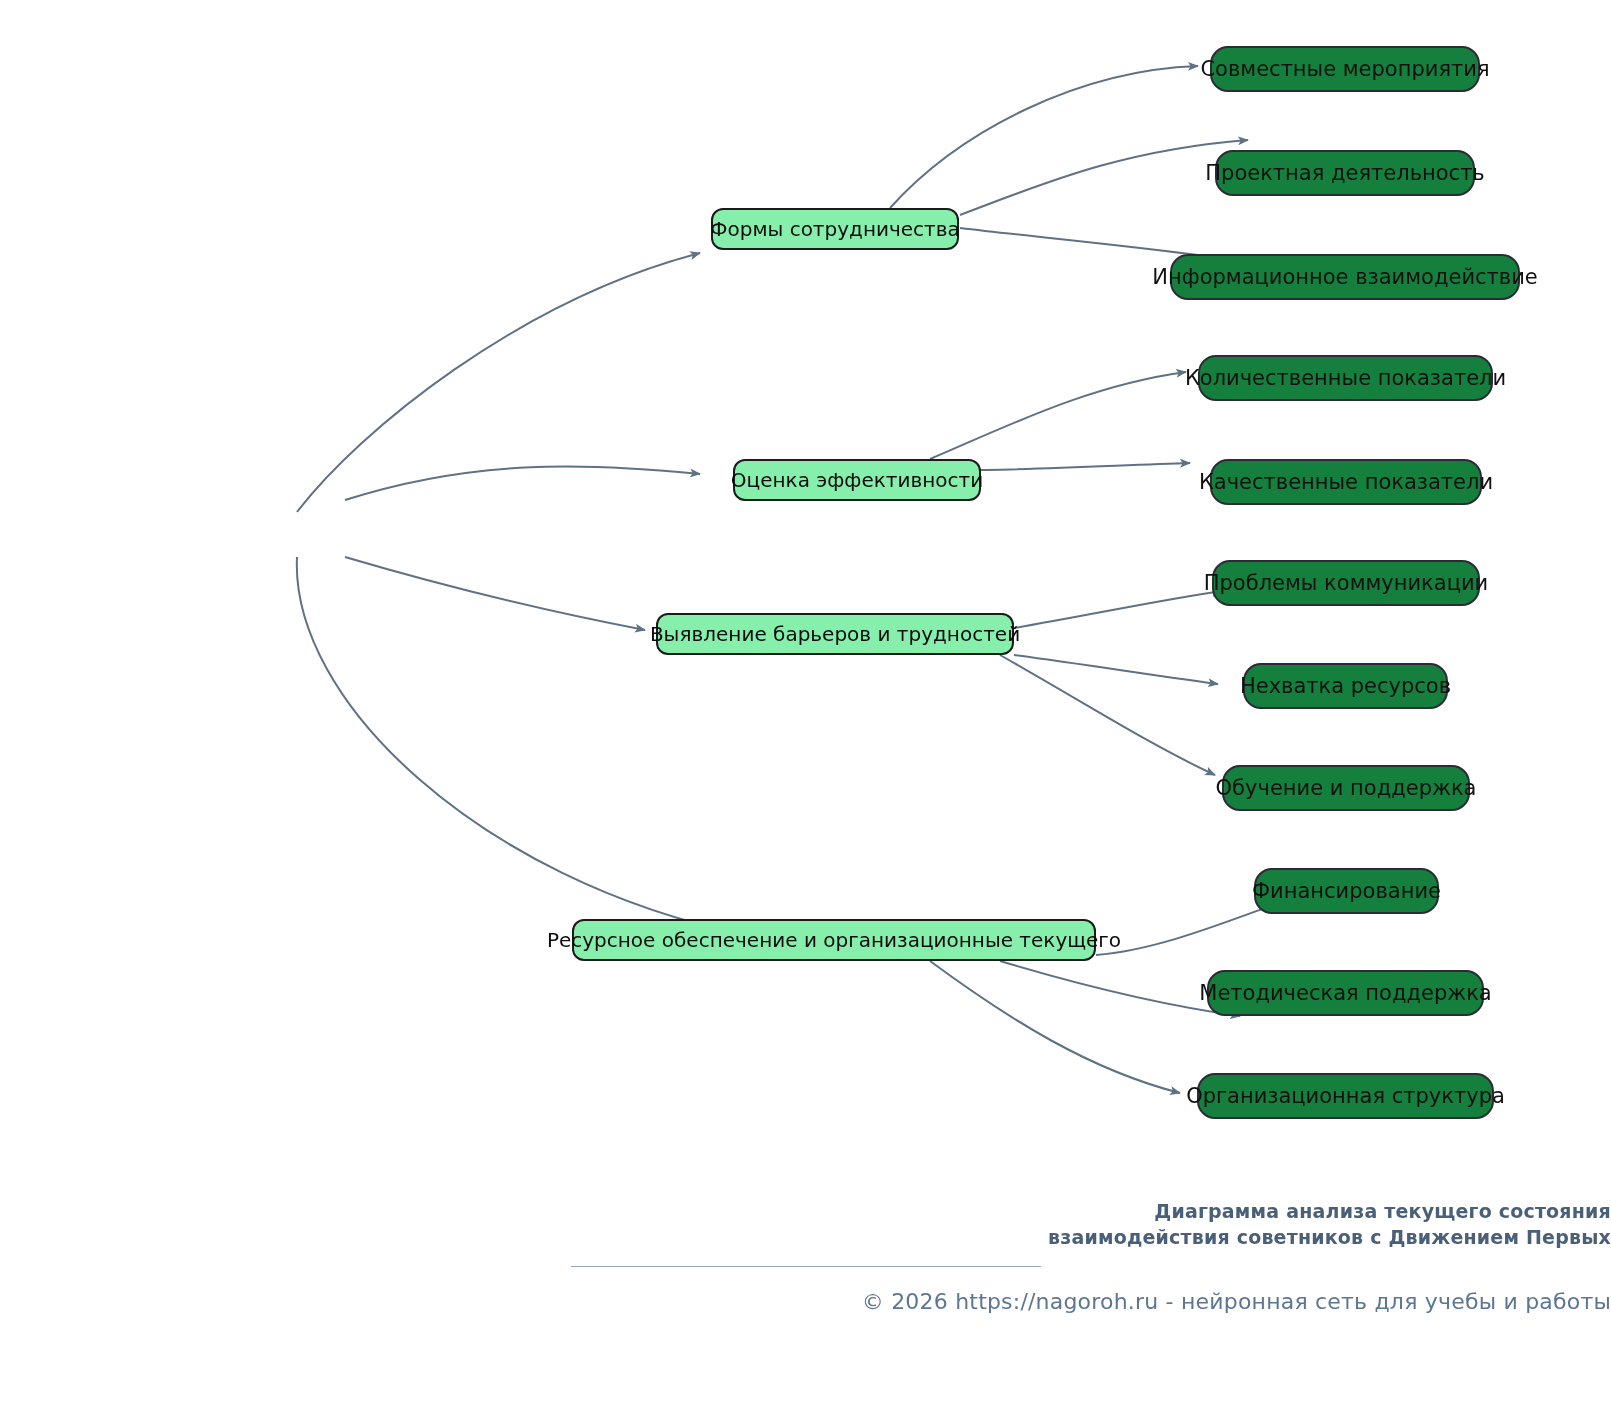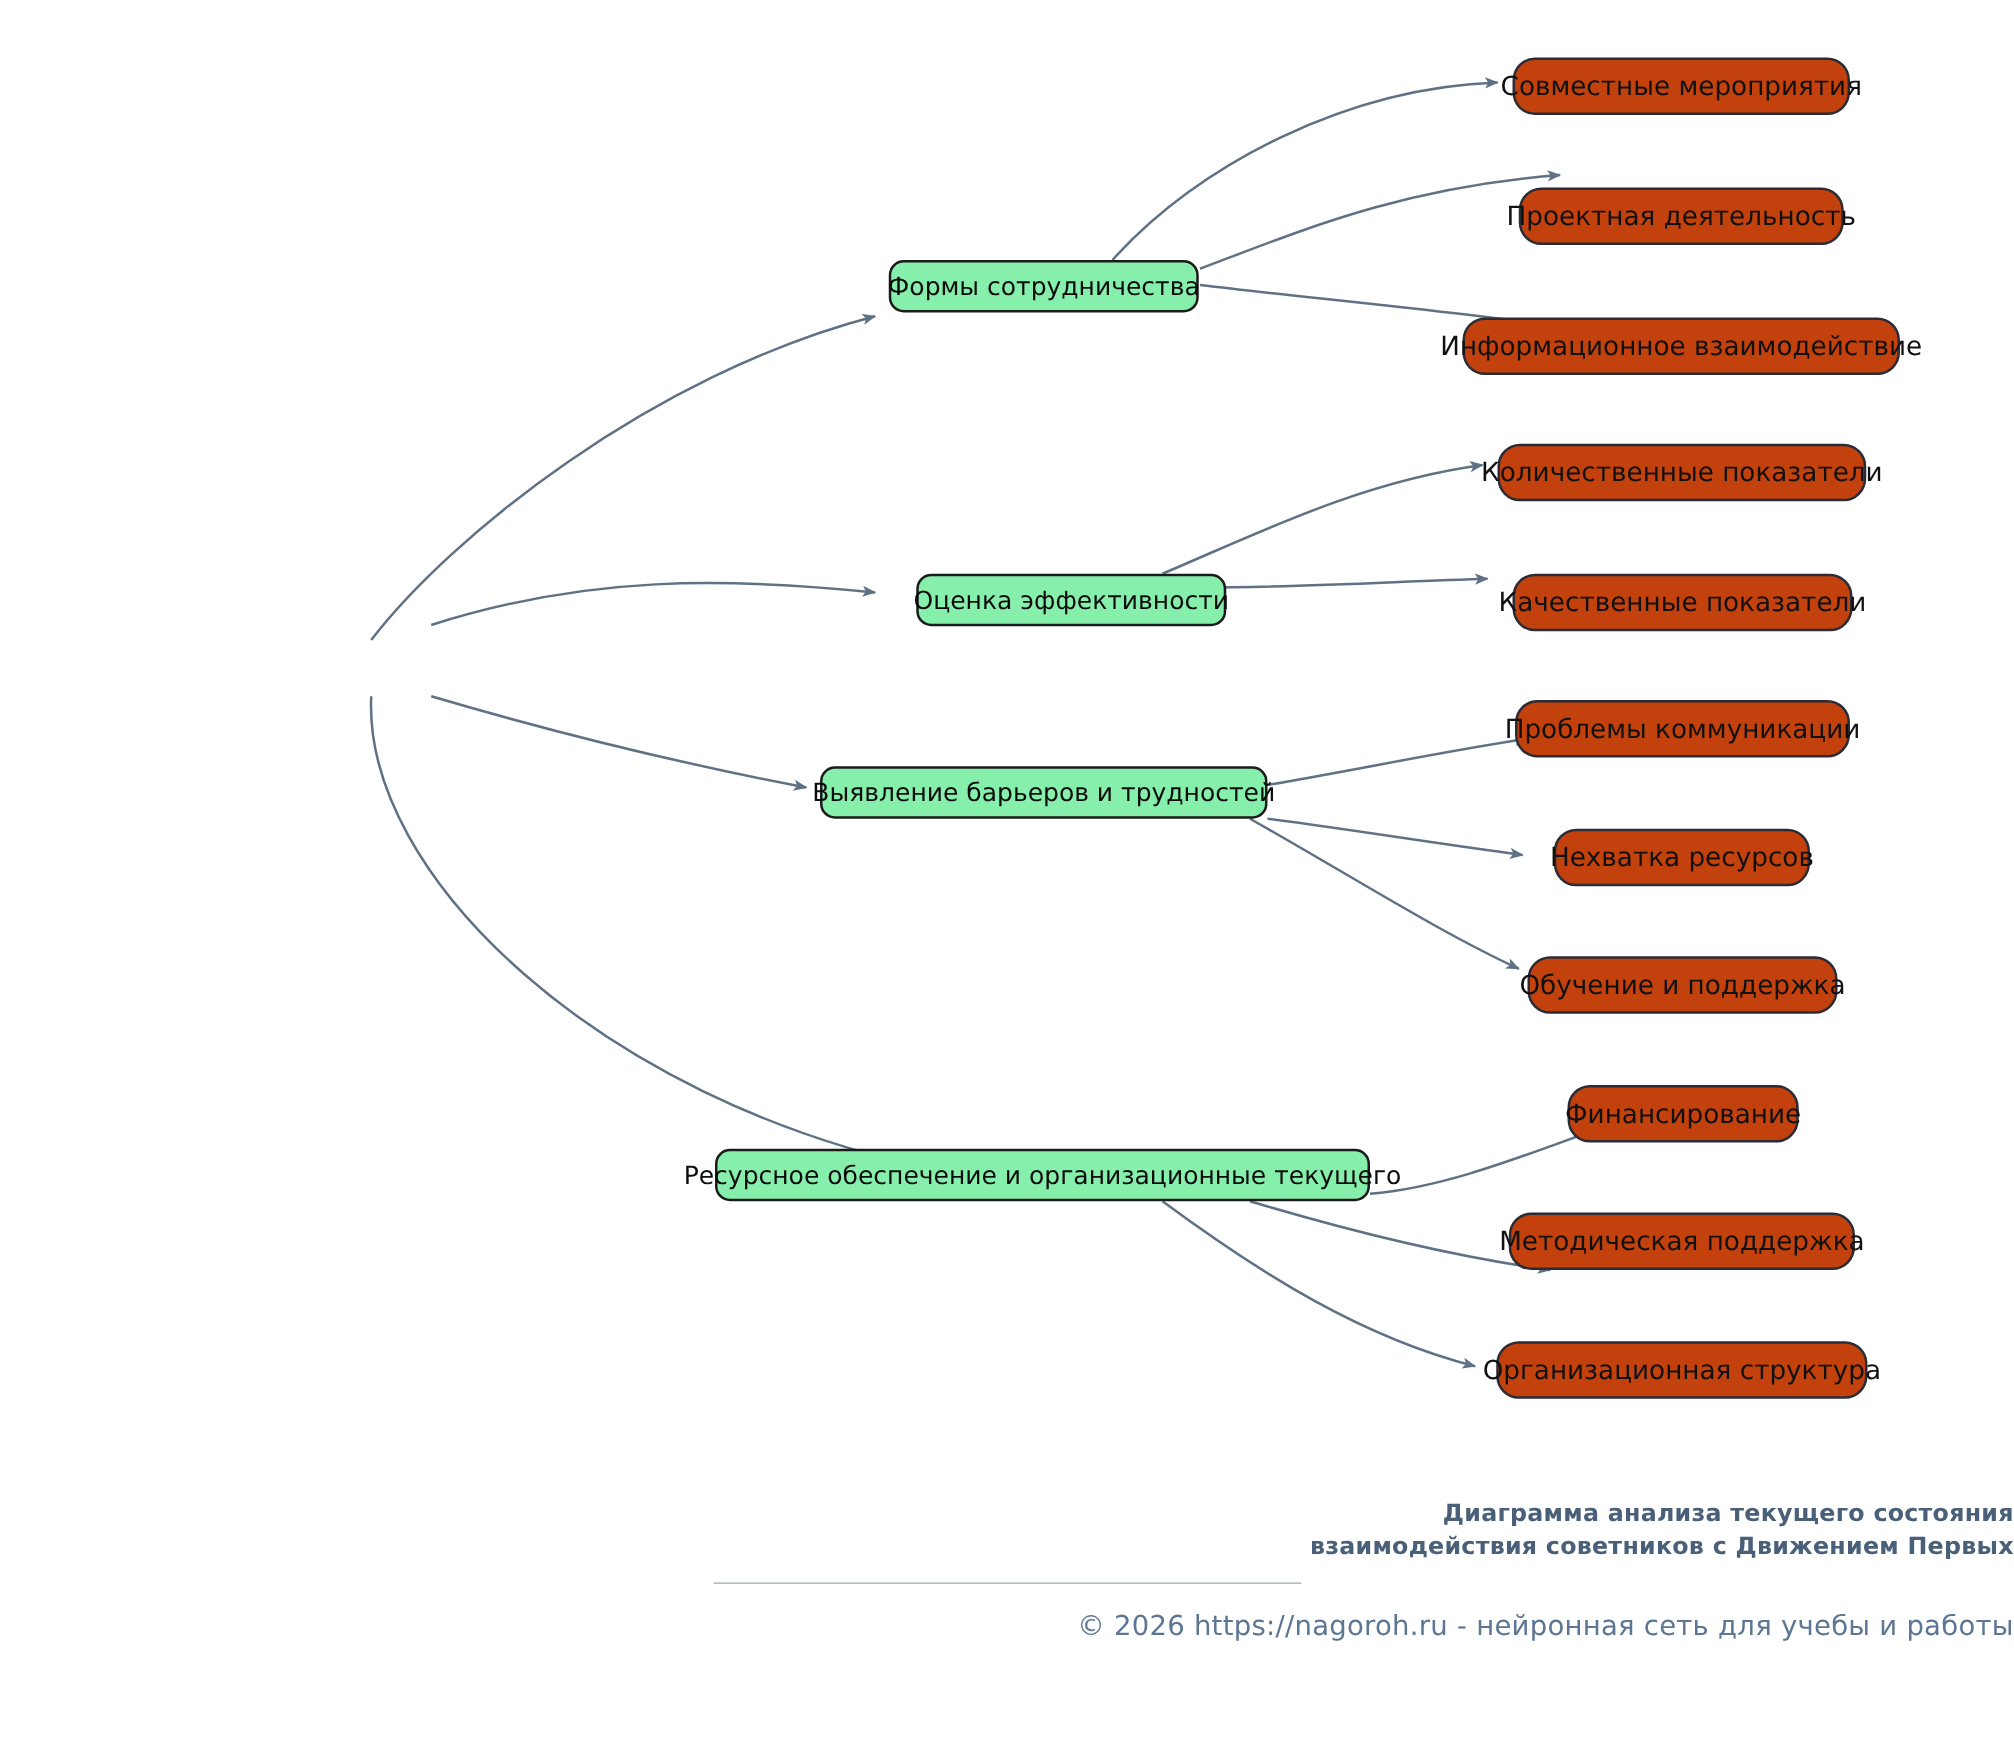--- a/index.html
+++ b/index.html
@@ -46,21 +46,21 @@
   .node-branch {
     background: #86efac;
     border: 2px solid #1b1b1b;
     border-radius: 12px;
     color: #0c0c0c;
     font-size: 20px;
     height: 42px;
     padding: 0 16px;
   }
   .node-leaf {
-    background: #c2410c;
+    background: #15803d;
     border: 2px solid #2b2b36;
     border-radius: 18px;
     color: #111111;
     font-size: 21px;
     height: 46px;
     padding: 0 18px;
   }
   #footer {
     position: absolute;
     left: 0;

